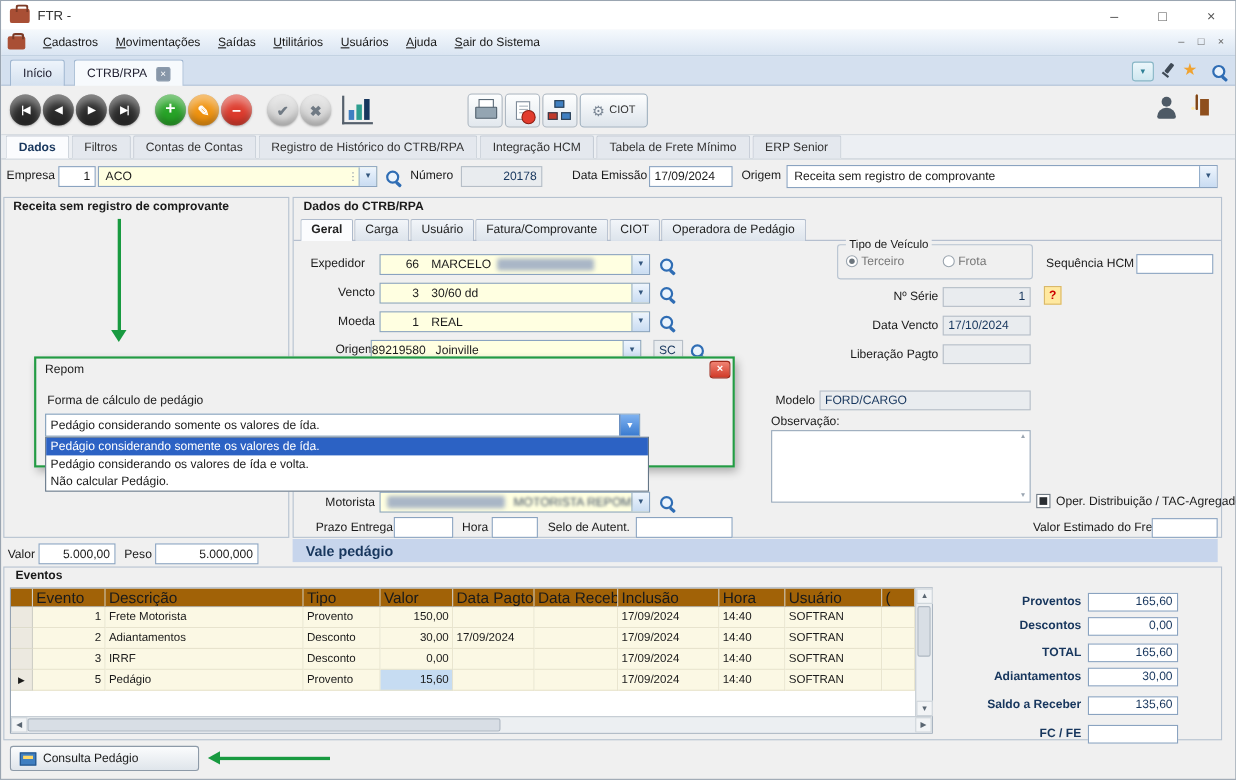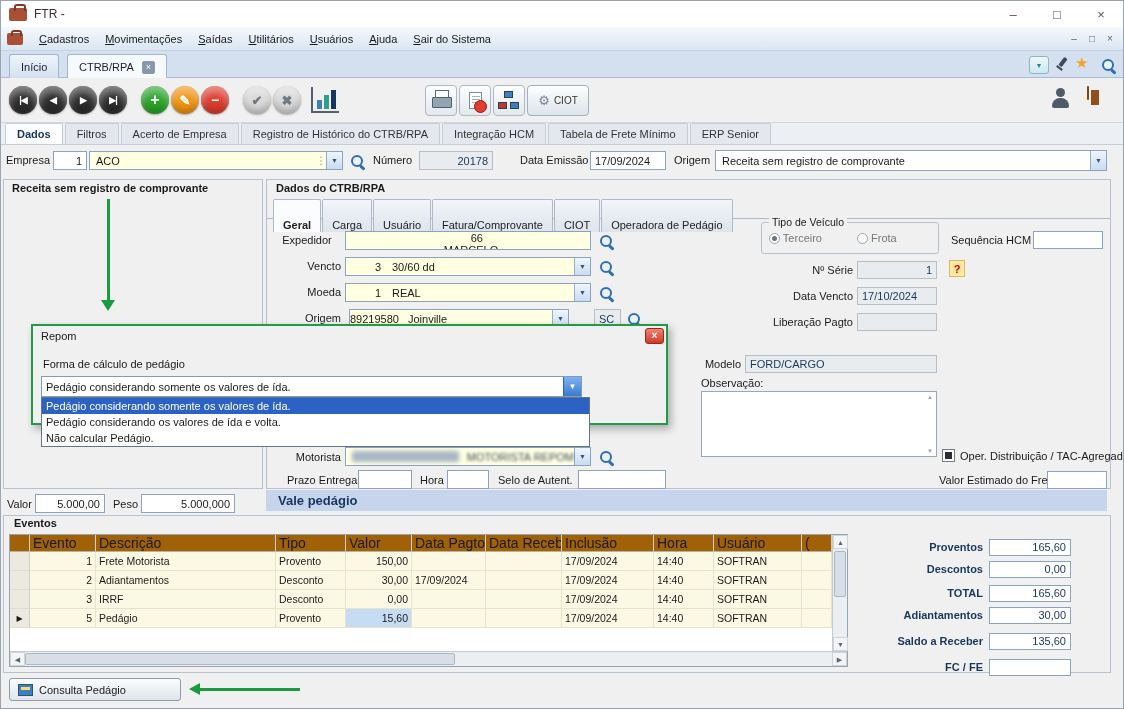--- a/index.html
+++ b/index.html
@@ -79,21 +79,21 @@
 .arrbtn{margin-left:auto;width:16px;min-width:16px;align-self:stretch;background:linear-gradient(#eef5fd,#c9dcf2);border-left:1px solid #93aecb;color:#33567e;font-size:7px;display:flex;align-items:center;justify-content:center;}
 .vdots{margin-left:auto;width:10px;min-width:10px;color:#8896a6;text-align:center;font-size:10px;}
 .vdots+.arrbtn{margin-left:0;}
 .redact{display:inline-block;height:11px;background:#a9b6c6;filter:blur(2px);border-radius:2px;margin-left:6px;}
 .blurtxt{filter:blur(1.6px);color:#3c4c60;margin-left:8px;white-space:nowrap;}
 
 .gbox{position:absolute;border:1px solid #b6c2d0;}
 .gtitle{position:absolute;font-weight:bold;background:#f0f0f0;padding:0 3px;white-space:nowrap;}
 
 .ctabs{position:absolute;left:272px;top:198px;display:flex;}
-.ctab{height:20px;line-height:19px;padding:16px 9px;border:1px solid #aebacb;border-bottom:none;border-radius:2px 2px 0 0;background:linear-gradient(#f2f5f9,#dde4ec);margin-right:1px;color:#222;white-space:nowrap;}
+.ctab{height:20px;line-height:19px;padding:0 9px;border:1px solid #aebacb;border-bottom:none;border-radius:2px 2px 0 0;background:linear-gradient(#f2f5f9,#dde4ec);margin-right:1px;color:#222;white-space:nowrap;}
 .ctab.active{background:#fbfcfe;font-weight:bold;}
 .radio{width:11px;height:11px;border-radius:50%;border:1px solid #9aa4ae;background:#fff;position:relative;display:inline-block;vertical-align:-2px;}
 .radio.on::after{content:"";position:absolute;left:2px;top:2px;width:5px;height:5px;border-radius:50%;background:#6c757d;}
 .chk{position:absolute;width:13px;height:13px;border:1px solid #707a84;background:#fff;}
 .chk::after{content:"";position:absolute;left:2px;top:2px;width:7px;height:7px;background:#2b2f33;}
 .helpbox{position:absolute;width:16px;height:17px;background:#ffe9a0;border:1px solid #d9b86a;color:#c00;font-weight:bold;text-align:center;line-height:16px;}
 .tarea{position:absolute;background:#fff;border:1px solid #98a8ba;}
 .tarrow{position:absolute;right:3px;color:#9aa5b1;font-size:6px;}
 
 .valebar{position:absolute;background:#c7d5ec;display:flex;align-items:center;padding-left:12px;font-weight:bold;color:#17365d;font-size:13px;}
@@ -217,21 +217,21 @@
       <span class="person"></span>
     </div>
     <div style="position:absolute;left:1086px;top:9px;">
       <span class="door"></span>
     </div>
   </div>
 
   <div class="ptabs">
     <span class="ptab active">Dados</span>
     <span class="ptab">Filtros</span>
-    <span class="ptab">Acerto de Empresa</span>
+    <span class="ptab">Contas de Contas</span>
     <span class="ptab">Registro de Histórico do CTRB/RPA</span>
     <span class="ptab">Integração HCM</span>
     <span class="ptab">Tabela de Frete Mínimo</span>
     <span class="ptab">ERP Senior</span>
   </div>
 
   <span class="lb" style="left:5px;top:153px;">Empresa</span>
   <div class="fld tr" style="left:52px;top:150px;width:34px;">1</div>
   <div class="fld yellow" style="left:88px;top:150px;width:254px;">
     <span class="fname">ACO</span>
@@ -262,21 +262,21 @@
   <div class="ctabs">
     <span class="ctab active">Geral</span>
     <span class="ctab">Carga</span>
     <span class="ctab">Usuário</span>
     <span class="ctab">Fatura/Comprovante</span>
     <span class="ctab">CIOT</span>
     <span class="ctab">Operadora de Pedágio</span>
   </div>
 
   <span class="lbr" style="left:272px;top:233px;width:68px;text-align:center;">Expedidor</span>
-  <div class="fld yellow" style="left:344px;top:230px;width:246px;flex-direction:column;">
+  <div class="fld yellow" style="left:344px;top:230px;width:246px;">
     <span class="code">66</span>
     <span class="fname">MARCELO</span>
     <span class="redact" style="width:88px;"></span>
     <span class="arrbtn">▼</span>
   </div>
   <div class="magbtn" style="left:596px;top:231px;width:18px;height:18px;">
       <span class="mag"></span>
     </div>
 
   <span class="lbr" style="left:272px;top:259px;width:68px;">Vencto</span>
@@ -293,21 +293,21 @@
   <div class="fld yellow" style="left:344px;top:282px;width:246px;">
     <span class="code">1</span>
     <span class="fname">REAL</span>
     <span class="arrbtn">▼</span>
   </div>
   <div class="magbtn" style="left:596px;top:283px;width:18px;height:18px;">
       <span class="mag"></span>
     </div>
 
   <span class="lbr" style="left:272px;top:311px;width:68px;">Origem</span>
-  <div class="fld yellow" style="left:348px;top:308px;width:220px;">
+  <div class="fld yellow" style="left:336px;top:308px;width:246px;">
     <span class="code" style="width:52px;min-width:52px;">89219580</span>
     <span class="fname">Joinville</span>
     <span class="arrbtn">▼</span>
   </div>
   <div class="fld dis" style="left:593px;top:308px;width:27px;padding-left:4px;">SC</div>
   <div class="magbtn" style="left:624px;top:309px;width:18px;height:18px;">
       <span class="mag"></span>
     </div>
 
   <div class="gbox" style="left:760px;top:221px;width:178px;height:32px;border-radius:3px;"></div>

